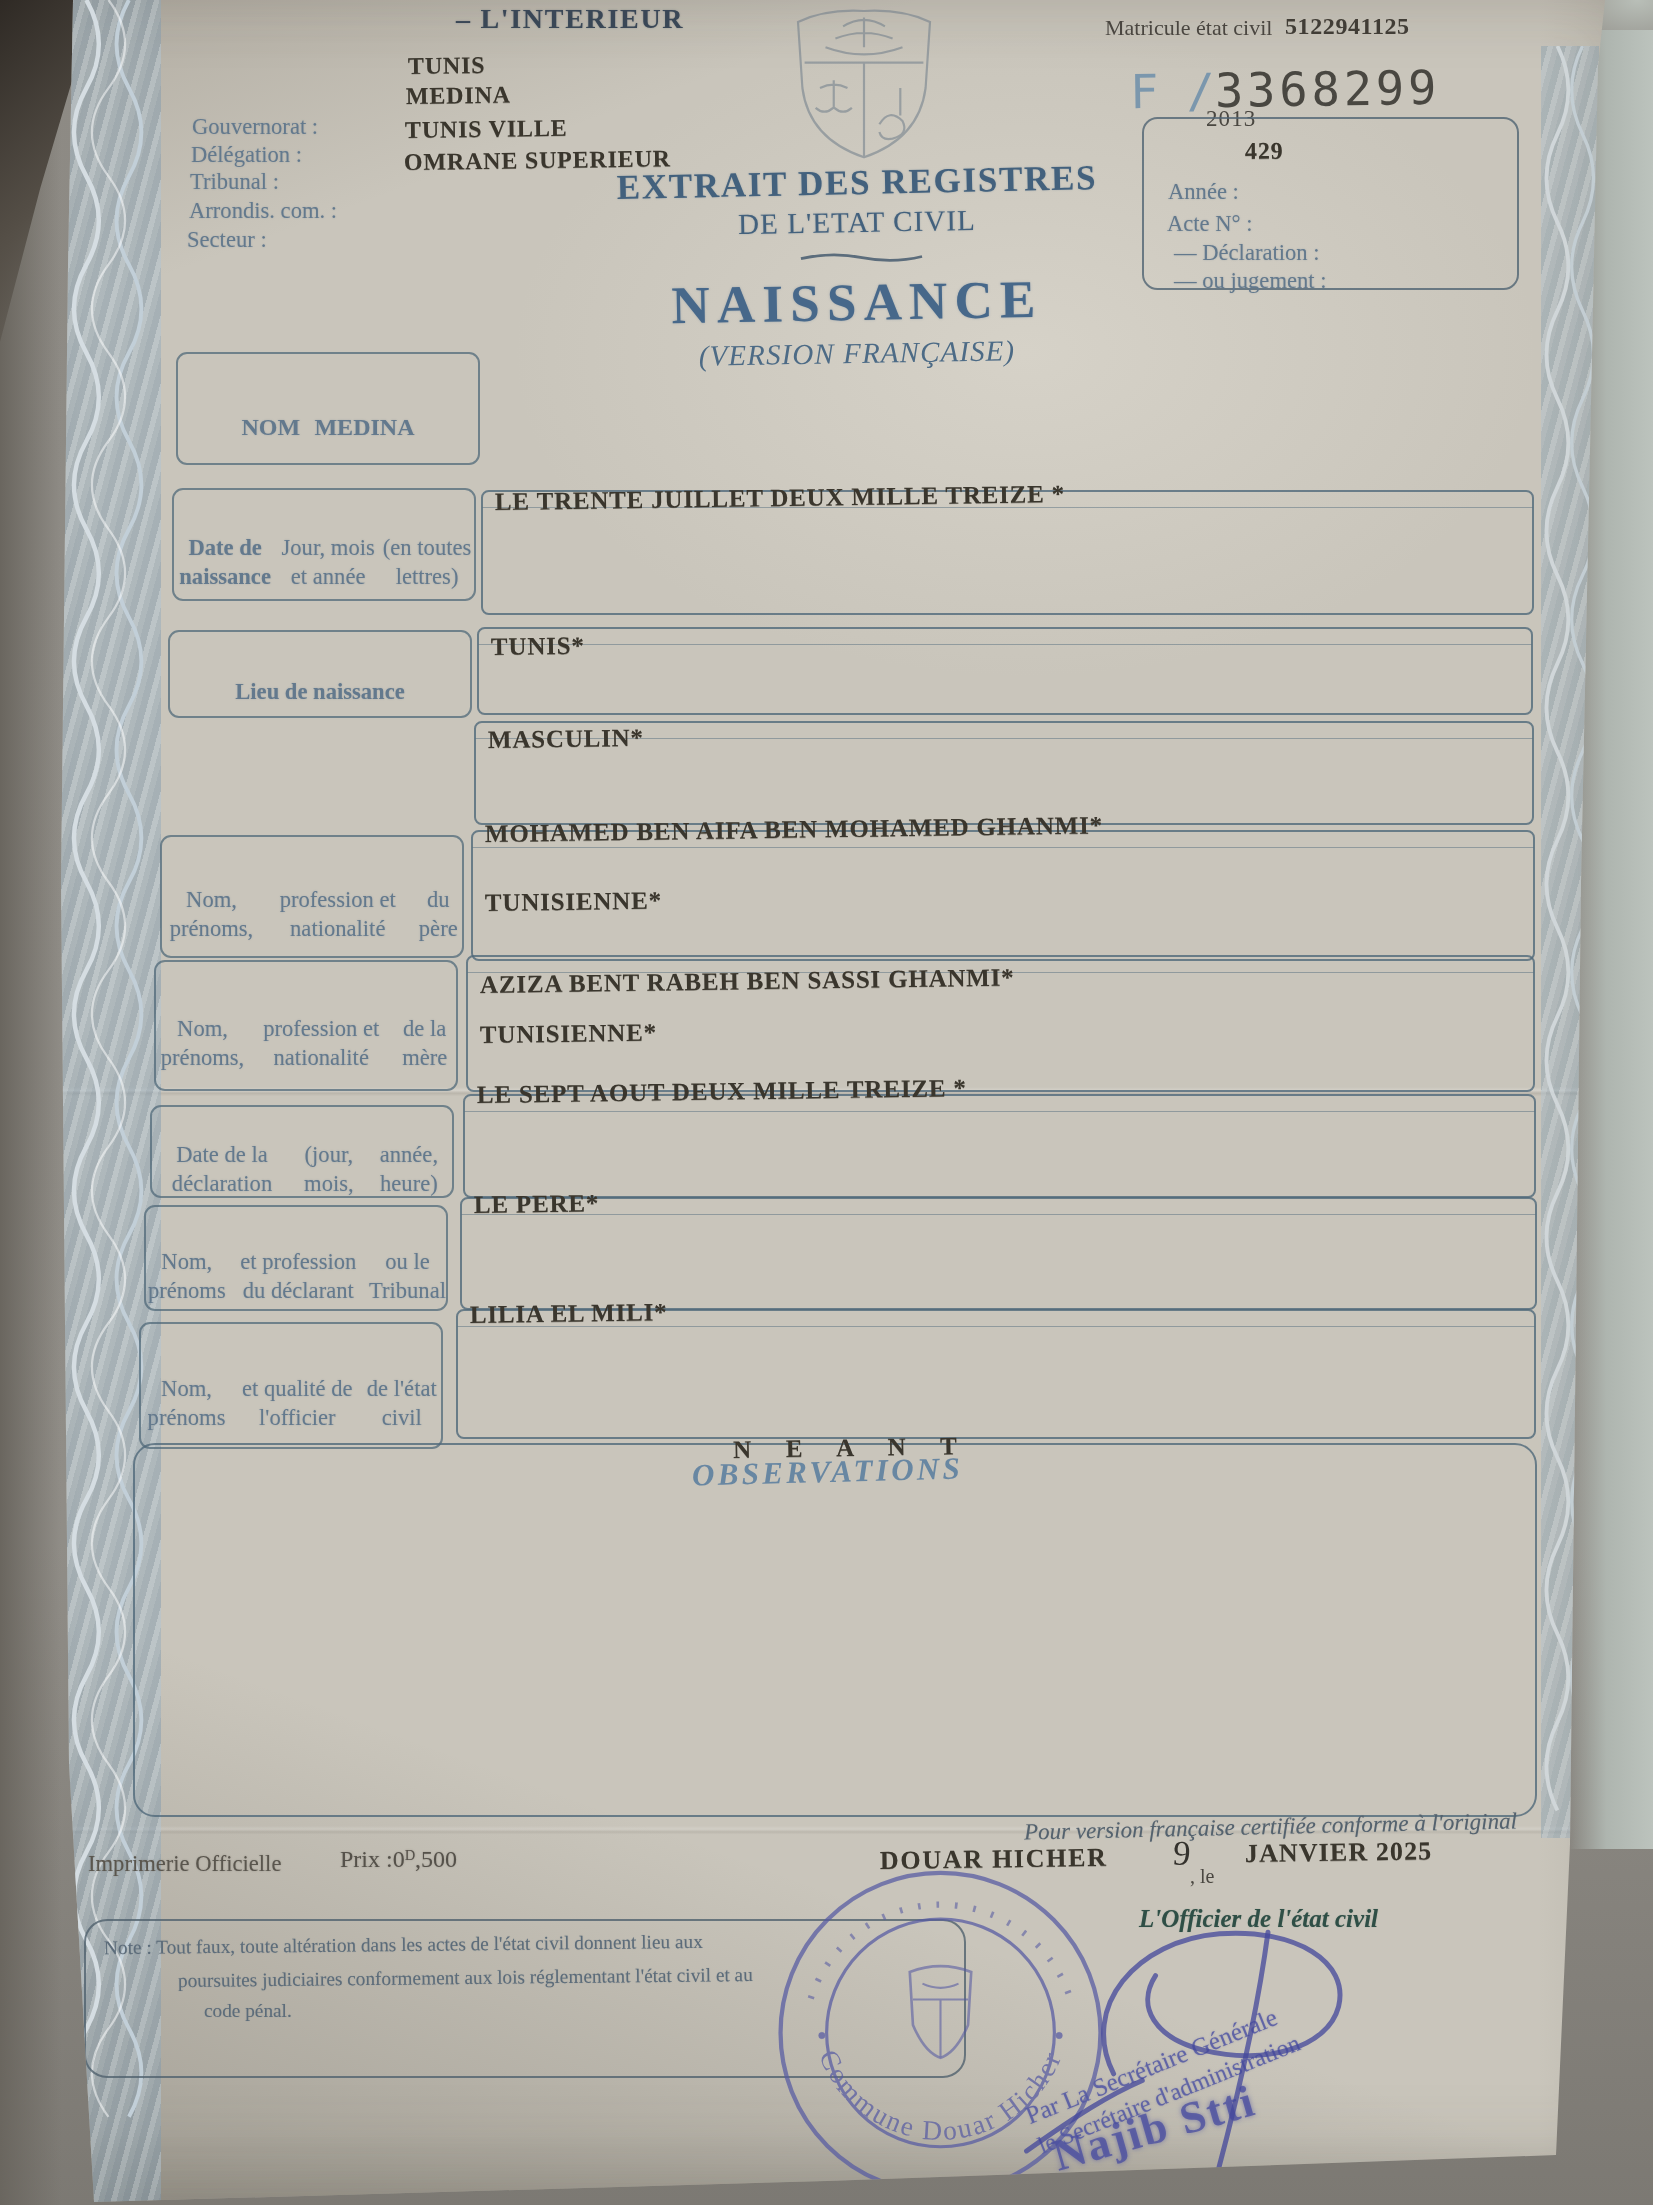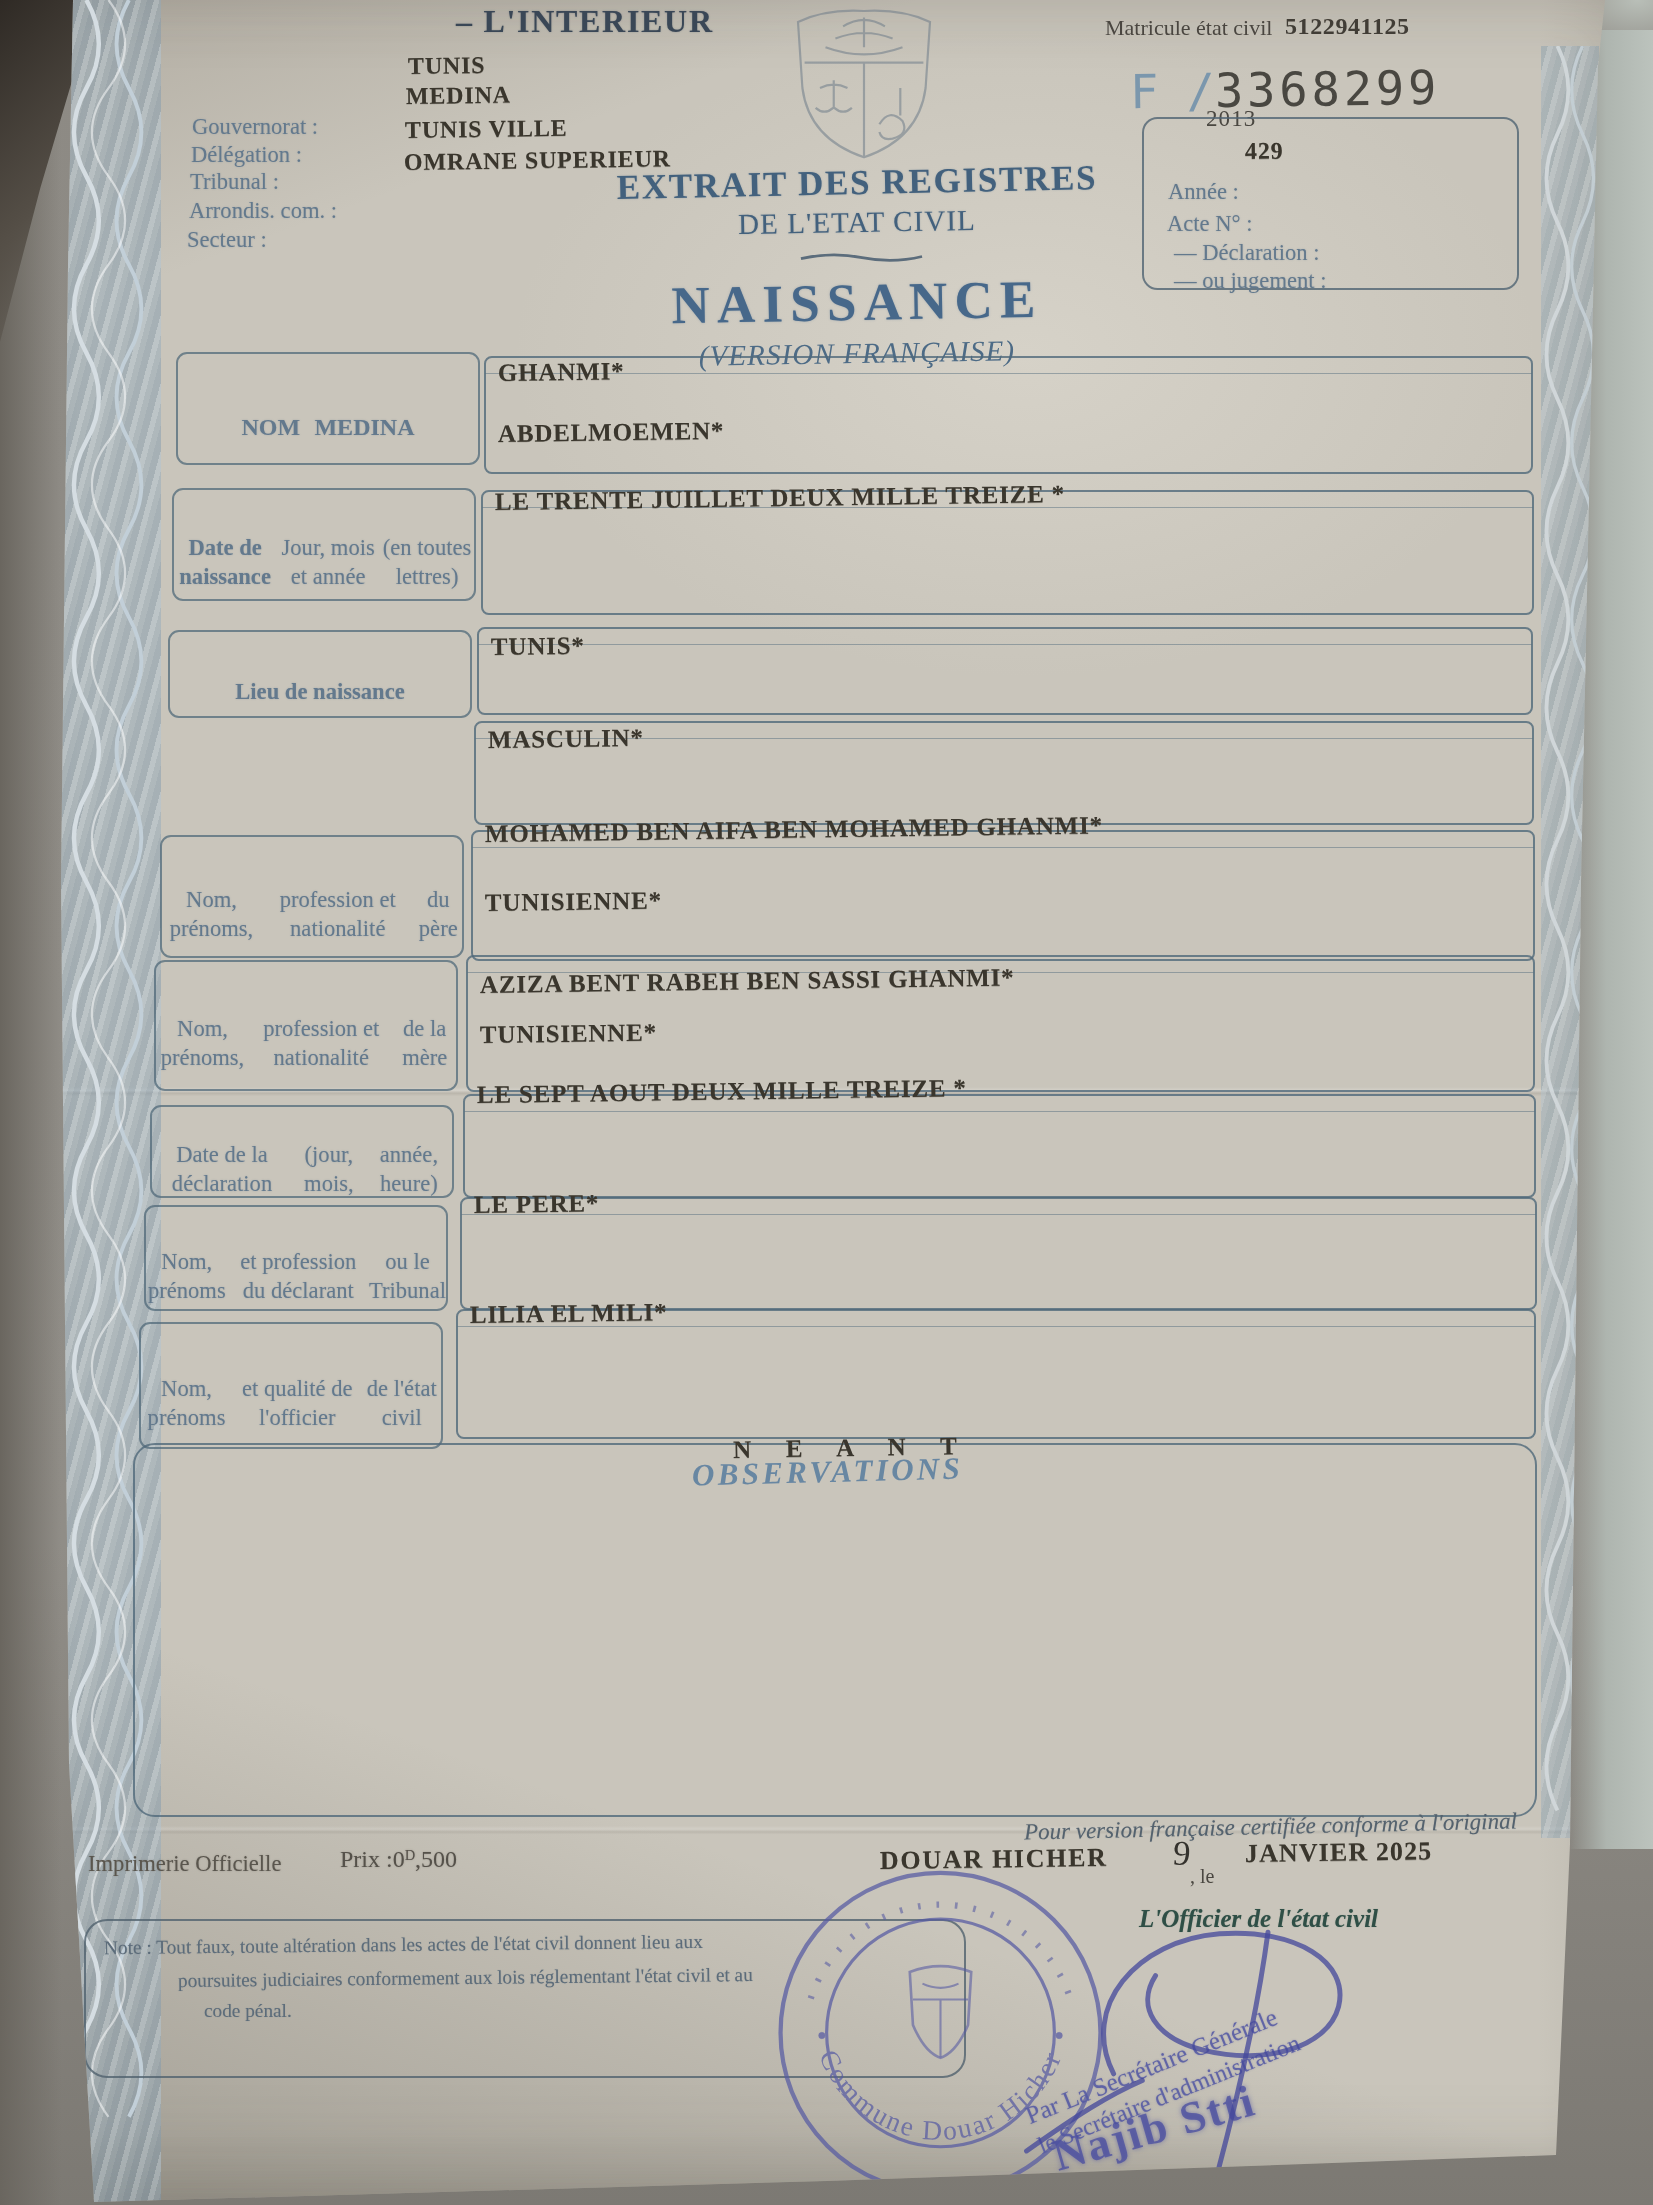--- a/index.html
+++ b/index.html
@@ -70,21 +70,21 @@
         <path d="M20 40 Q70 16 140 20 Q210 16 260 40 L252 160 Q240 252 140 286 Q40 252 28 160 Z"></path>
         <path d="M32 114 L248 114"></path>
         <path d="M140 114 L140 286"></path>
         <path d="M70 86 Q140 112 210 86"></path>
         <path d="M140 32 L140 86 M102 48 Q140 24 178 48 M88 70 Q140 50 192 70"></path>
         <path d="M85 146 L85 198 M60 160 Q85 148 110 160 M52 196 q16 14 32 0 M86 196 q16 14 32 0"></path>
         <path d="M168 226 Q186 196 210 220 Q222 244 192 252 Q172 256 168 240 M206 160 L206 210"></path>
       </g>
     </svg>
 
-    <div class="abs nowrap" style="left:456px;top:3.3px;font-size:32px;font-weight:bold;letter-spacing:1.7px;color:#3a4756;text-shadow:0 0 1.7px rgba(58,71,86,.4);">– L'INTERIEUR</div>
+    <div class="abs nowrap" style="left:456px;top:3.3px;font-size:28px;font-weight:bold;letter-spacing:1.7px;color:#3a4756;text-shadow:0 0 1.7px rgba(58,71,86,.4);">– L'INTERIEUR</div>
 
     <div class="abs flabel nowrap" style="left:192px;top:76px;">Gouvernorat :</div>
     <div class="abs flabel nowrap" style="left:191px;top:104px;">Délégation :</div>
     <div class="abs flabel nowrap" style="left:190px;top:131px;">Tribunal :</div>
     <div class="abs flabel nowrap" style="left:189px;top:160px;">Arrondis. com. :</div>
     <div class="abs flabel nowrap" style="left:187px;top:189px;">Secteur :</div>
 
     <div class="abs tv" style="left:408px;top:53px;font-size:24px;">TUNIS</div>
     <div class="abs tv" style="left:406px;top:83px;font-size:24px;">MEDINA</div>
     <div class="abs tv" style="left:405px;top:117px;font-size:24px;">TUNIS VILLE</div>
@@ -109,24 +109,20 @@
     <div class="abs title-ink" style="left:606px;top:206px;width:502px;text-align:center;font-size:29px;letter-spacing:1.1px;transform:rotate(-1deg);">DE L'ETAT CIVIL</div>
     <svg class="abs" style="left:798px;top:251px;" width="127" height="12" viewBox="0 0 230 22">
       <path d="M4 14 q56 -13 112 -2 t110 -2" fill="none" stroke="#5c6d7c" stroke-width="5"></path>
     </svg>
     <div class="abs" style="left:606px;top:272px;width:502px;text-align:center;font-size:53px;font-weight:bold;letter-spacing:7.2px;color:#47688a;text-shadow:0 0 2.2px rgba(71,104,138,.35);transform:rotate(-1deg);">NAISSANCE</div>
     <div class="abs" style="left:606px;top:337px;width:502px;text-align:center;font-size:29px;font-style:italic;color:#4d6b86;letter-spacing:1.1px;transform:rotate(-1deg);">(VERSION FRANÇAISE)</div>
 
     <div class="lbox" style="left:176px;top:352px;width:300px;height:109px;gap:14.3px;">
       <span class="flabel" style="font-weight:bold;font-size:24px;">NOM</span>
       <span class="flabel" style="font-weight:bold;font-size:24px;">MEDINA</span>
-    </div>
-    <div class="vbox" style="left:484px;top:356px;width:1045px;height:114px;">
-      <span class="tv" style="top:1.1px;">GHANMI*</span>
-      <span class="tv" style="top:62px;">ABDELMOEMEN*</span>
     </div>
 
     <div class="lbox" style="left:172px;top:488px;width:300px;height:109px;">
       <span class="flabel" style="font-weight:bold;">Date de naissance</span>
       <span class="flabel">Jour, mois et année</span>
       <span class="flabel">(en toutes lettres)</span>
     </div>
     <div class="vbox" style="left:481px;top:490px;width:1049px;height:121px;">
       <span class="tv" style="top:-4.4px;">LE TRENTE JUILLET  DEUX MILLE TREIZE *</span>
     </div>

